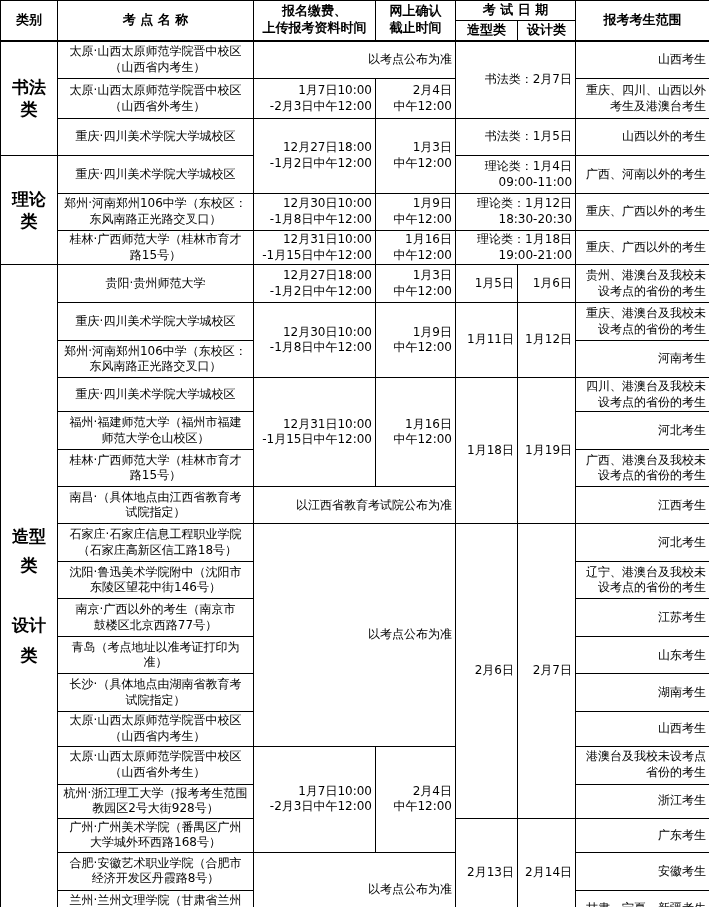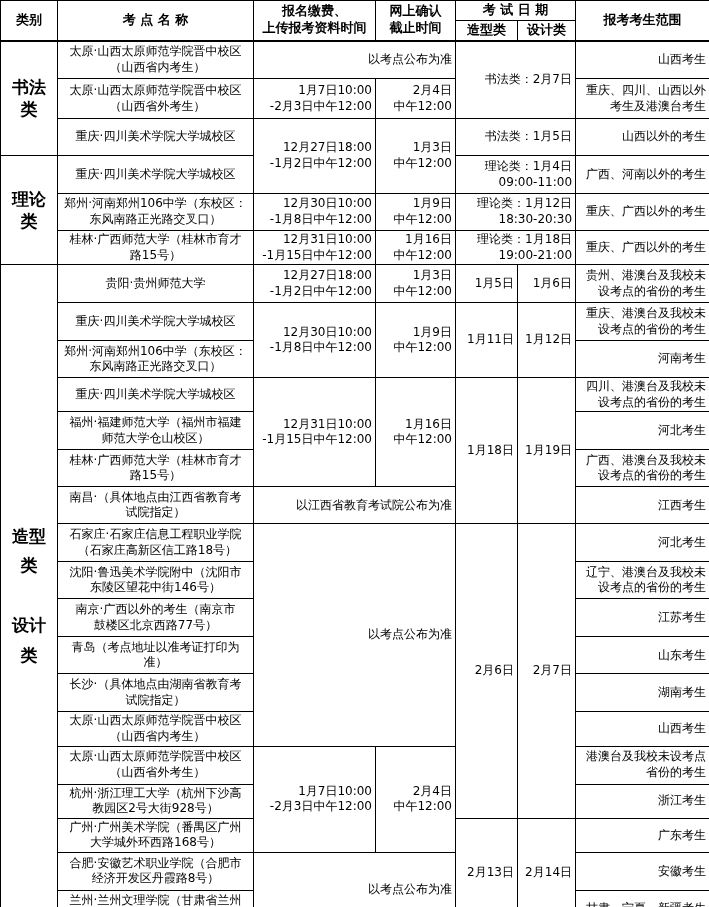--- a/index.html
+++ b/index.html
@@ -189,21 +189,21 @@
     <tr style="height:38px">
       <td class="name">太原·山西太原师范学院晋中校区
  （山西省外考生）</td>
       <td rowspan="3" class="time">1月7日10:00
 -2月3日中午12:00</td>
       <td rowspan="3" class="time">2月4日
 中午12:00</td>
       <td class="range">港澳台及我校未设考点省份的考生</td>
     </tr>
     <tr style="height:30px">
-      <td class="name">杭州·浙江理工大学（杭州下沙高
+      <td class="name">杭州·浙江理工大学（报考考生范围
 教园区2号大街928号）</td>
       <td class="range">浙江考生</td>
     </tr>
     <tr style="height:34px">
       <td class="name">广州·广州美术学院（番禺区广州
 大学城外环西路168号）</td>
       <td rowspan="3" class="time">2月13日</td>
       <td rowspan="3" class="time">2月14日</td>
       <td class="range">广东考生</td>
     </tr>

